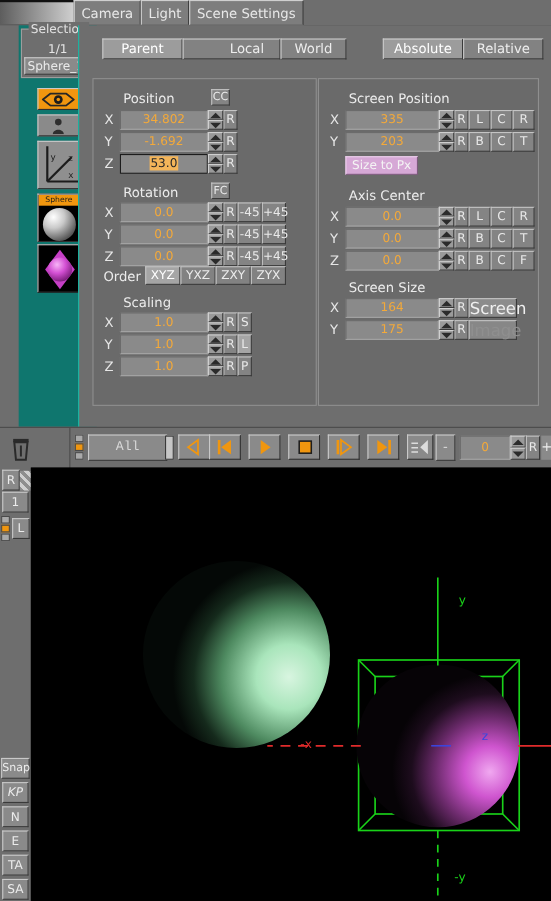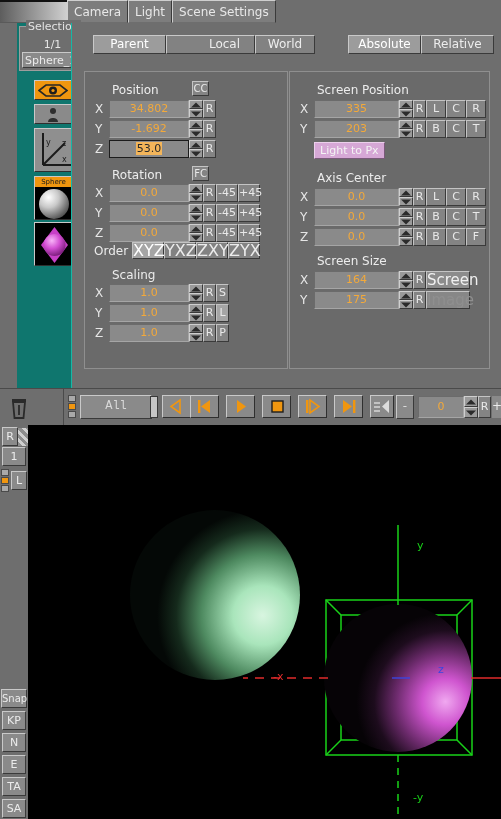--- a/index.html
+++ b/index.html
@@ -146,21 +146,21 @@
   .minibtn.w22 { width:22px; }
   .ccbtn {
     position:absolute; width:17px; height:15px; background:#848484;
     color:#e9e9e9; font-size:10px; text-align:center; line-height:13px;
     border-top:1px solid #c4c4c4; border-left:1px solid #c4c4c4;
     border-right:1px solid #3a3a3a; border-bottom:1px solid #3a3a3a;
     cursor:default;
   }
   .orderbtn {
     width:32px; height:17px; background:#828282; color:#ececec;
-    font-size:16px; text-align:center; line-height:15px;
+    font-size:11px; text-align:center; line-height:15px;
     border-top:1px solid #c4c4c4; border-left:1px solid #c4c4c4;
     border-right:1px solid #3a3a3a; border-bottom:1px solid #3a3a3a;
     cursor:default;
   }
   .orderbtn.sel { background:#a5a5a5; color:#fff; }
   .alignbtn {
     position:absolute; height:17px; padding:0 5px; background:#d6a8d6;
     color:#f4f4f4; font-size:11px; line-height:15px;
     border-top:1px solid #ecd0ec; border-left:1px solid #ecd0ec;
     border-right:1px solid #7a5a7a; border-bottom:1px solid #7a5a7a;
@@ -446,21 +446,21 @@
       <div class="valfld" style="width:85px;">203</div>
       <div class="spin2">
           <i class="up"></i>
           <i class="dn"></i>
         </div>
       <div class="minibtn">R</div>
       <div class="minibtn w20">B</div>
       <div class="minibtn w20">C</div>
       <div class="minibtn w20">T</div>
     </div>
-    <div class="alignbtn" style="left:242px; top:119px;">Light to Px</div>
+    <div class="alignbtn" style="left:242px; top:119px;">Size to Px</div>
 
     <div class="grp-title" style="left:245px; top:148px;">Axis Center</div>
     <div class="fieldrow" style="left:228px; top:165px;">
       <div class="axislbl">X</div>
       <div class="valfld" style="width:85px;">0.0</div>
       <div class="spin2">
           <i class="up"></i>
           <i class="dn"></i>
         </div>
       <div class="minibtn">R</div>
@@ -590,21 +590,21 @@
     <div class="vbtn" style="top:2px; width:16px;">R</div>
     <div class="vbtn" style="top:22px;">1</div>
     <div class="dots" style="left:1px; top:44px;">
       <b></b>
       <b class="on"></b>
       <b></b>
     </div>
     <div class="vbtn" style="left:11px; top:46px; width:16px;">L</div>
 
     <div class="vbtn" style="top:264px; width:26px; left:1px; font-size:10px;">Snap</div>
-    <div class="vbtn" style="top:286px;">KP</div>
+    <div class="vbtn" style="top:286px;font-style:italic;">KP</div>
     <div class="vbtn" style="top:308px;">N</div>
     <div class="vbtn" style="top:330px;">E</div>
     <div class="vbtn" style="top:352px;">TA</div>
     <div class="vbtn" style="top:374px;">SA</div>
   </div>
   <div class="hatch"></div>
 
   <div class="viewport">
     <svg width="473" height="394" viewBox="0 0 473 394" style="display:block;">
       <defs>

